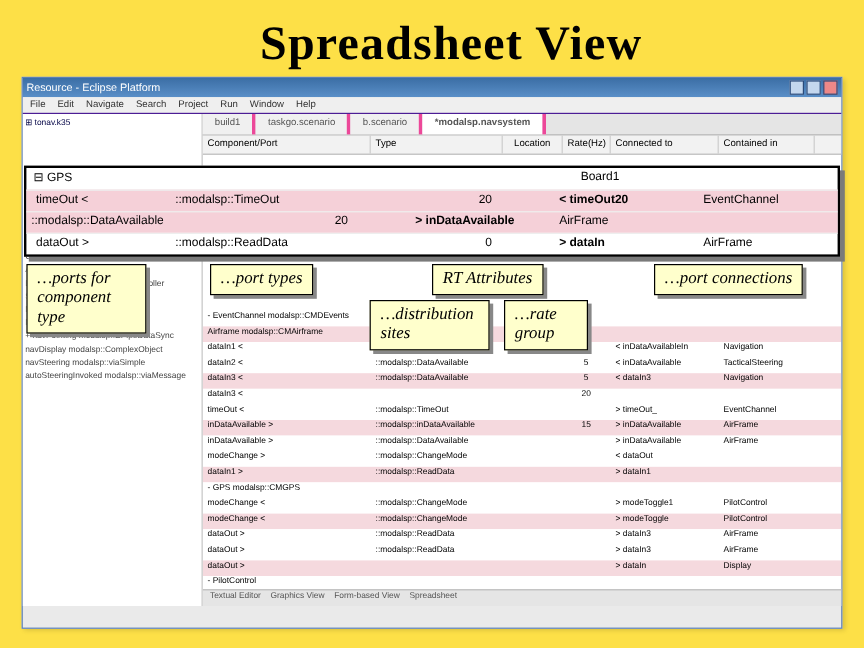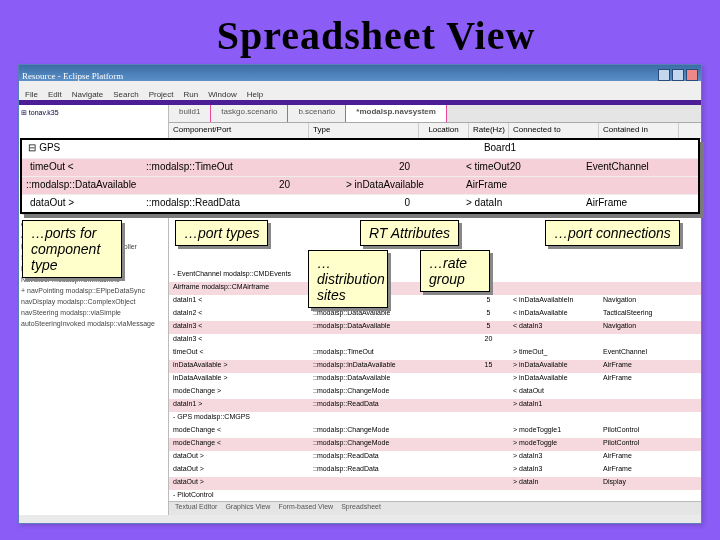--- a/index.html
+++ b/index.html
@@ -1,35 +1,35 @@
 <!DOCTYPE html>
 <html><head>
 <meta charset="utf-8">
 <style>
   * { box-sizing: border-box; margin: 0; padding: 0; }
   html, body { width: 720px; height: 540px; font-family: Arial, sans-serif; background: #fff; overflow: hidden; }
-  .slide { width: 720px; height: 540px; position: relative; background: #8b5cf6; padding-left: 32px; }
+  .slide { width: 720px; height: 540px; position: relative; background: #fde047; padding-left: 32px; }
   .title { font-family: Georgia, 'Times New Roman', serif; font-weight: bold; font-size: 40px; text-align: center; padding: 12px 0 4px; letter-spacing: 1px; }
   .eclipse-frame { position: absolute; left: 18px; top: 64px; width: 684px; height: 460px; background: #eaeaea; border: 1px solid #5a7fb8; box-shadow: 2px 2px 4px rgba(0,0,0,0.15); }
-  .titlebar { height: 16px; background: linear-gradient(#3b6ea5,#5a8fc8); display: flex; align-items: flex-end; justify-content: space-between; padding: 0 3px; font-size: 9px; color: #fff; font-family: Liberation Serif, serif; }
+  .titlebar { height: 16px; background: linear-gradient(#3b6ea5,#5a8fc8); display: flex; align-items: center; justify-content: space-between; padding: 0 3px; font-size: 9px; color: #fff; }
   .titlebar-icons { display: flex; gap: 2px; }
   .tb-icon { width: 12px; height: 12px; background: #c4d7ee; border: 1px solid #2a4a7a; display:inline-block; }
-  .menubar { height: 24px; background: #efefef; font-size: 8px; color: #333; display:flex; gap:10px; padding: 1px 6px; border-bottom:5px solid #4c1d95;align-items:flex-end; }
+  .menubar { height: 14px; background: #efefef; font-size: 8px; color: #333; display:flex; gap:10px; padding: 1px 6px; border-bottom:1px solid #4c1d95; }
   .toolbar { height: 18px; background: #efefef; border-bottom:1px solid #ccc; display:flex; align-items:center; gap:3px; padding:0 4px;}
   .tool-dot { width:10px;height:10px;border:1px solid #999;background:#f5f5f5;}
   .tool-txt { font-size:8px;color:#555;padding:0 4px;border:1px solid #ccc;background:#fff;}
   .red-dots { color:#d00;font-size:10px;letter-spacing:2px;font-weight:bold;}
   .content { display:flex; height: calc(100% - 48px); }
   .left-pane { width: 150px; background:#fff; border-right:1px solid #bbb; display:flex;flex-direction:column;}
   .tree-area { flex:1; overflow:hidden; font-size:7px; color:#444; padding:2px; line-height:11px;}
   .tree-row { white-space:nowrap; overflow:hidden;}
   .tree-row.b { color:#004;}
   .right-pane { flex:1; display:flex;flex-direction:column; background:#fff;}
   .tabrow { height:18px; display:flex; font-size:8px; background:#e5e5e5;border-bottom:1px solid #aaa;}
-  .tab { padding:2px 10px; border-right:1px solid #ec4899; background:#f0f0f0; color:#555;}
+  .tab { padding:2px 10px; border-right:3px solid #ec4899; background:#f0f0f0; color:#555;}
   .tab.active { background:#fff; font-weight:bold;}
   .sheet-header { display:flex; height:16px; font-size:8px; background:#f2f2f2; border-bottom:1px solid #bbb;}
   .sheet-header div { border-right:1px solid #ccc; padding:2px 4px; overflow:hidden;white-space:nowrap;}
   .c-name{width:140px;} .c-type{width:110px;} .c-loc{width:50px;text-align:center;} .c-rate{width:40px;text-align:center;} .c-conn{width:90px;} .c-cont{width:80px;}
   .sheet-body { flex:1; overflow:hidden; font-size:7px;}
   .sheet-row { display:flex; height:13px;}
   .sheet-row div { border-right:1px solid transparent; padding:1px 4px; overflow:hidden;white-space:nowrap;}
   .bottom-tabs{height:14px;background:#e5e5e5;font-size:7px;display:flex;gap:8px;padding:1px 6px;border-top:1px solid #bbb;color:#555;}
 
   
@@ -37,25 +37,25 @@
   .hl-header { display:flex; font-size:10px; height:18px;}
   .hl-header .hl-gps { width:100px; padding:2px 6px; font-weight:normal;}
   .hl-header .hl-type { width:180px;}
   .hl-header .hl-board { flex:1; text-align:center; padding:2px;}
   .hl-row { display:flex; font-size:10px; height:18px; border-top:1px solid #eee;}
   .hl-row.pink { background:#f5d0d8;}
   .hl-row .cA{width:120px;padding:2px 8px;} 
   .hl-row .cB{width:180px;padding:2px 4px;} 
   .hl-row .cC{width:100px;text-align:right;padding:2px 12px;} 
   .hl-row .cD{width:40px;} 
-  .hl-row .cE{width:120px;padding:2px 4px;} 
+  .hl-row .cE{width:120px;padding:2px 4px;font-weight:bold;} 
   .hl-row .cF{width:100px;padding:2px 4px;}
 
   
-  .ann { position:absolute; background:#ffc; border:1.5px solid #000; box-shadow:3px 3px 0 #888; font-style:italic; font-family:Liberation Sans, sans-serif; font-size:14px; padding:4px 8px; line-height:16px; }
+  .ann { position:absolute; background:#ffc; border:1.5px solid #000; box-shadow:3px 3px 0 #888; font-style:italic; font-family:Liberation Serif, serif; font-size:14px; padding:4px 8px; line-height:16px; }
 </style>
 </head>
 <body>
 <div class="slide">
 
 <div class="title">Spreadsheet View</div>
 
 <div class="eclipse-frame">
   <div class="titlebar">
     <span>Resource - Eclipse Platform</span>
@@ -294,17 +294,17 @@
           <div class="cD"></div>
           <div class="cE">&gt; dataIn</div>
           <div class="cF">AirFrame</div>
         </div>
       </div>
 </div>
 
 <div class="ann" style="left:22px; top:220px; width:100px;">…ports for component type</div>
 <div class="ann" style="left:360px; top:220px;">RT Attributes</div>
 <div class="ann" style="left:175px; top:220px;">…port types</div>
-<div class="ann" style="left:308px; top:250px; width:80px;">…distribution sites</div>
+<div class="ann" style="left:308px; top:250px; width:100px;">…distribution sites</div>
 <div class="ann" style="left:420px; top:250px; width:70px;">…rate group</div>
 <div class="ann" style="left:545px; top:220px;">…port connections</div>
 
 </div>
 
 </body></html>

